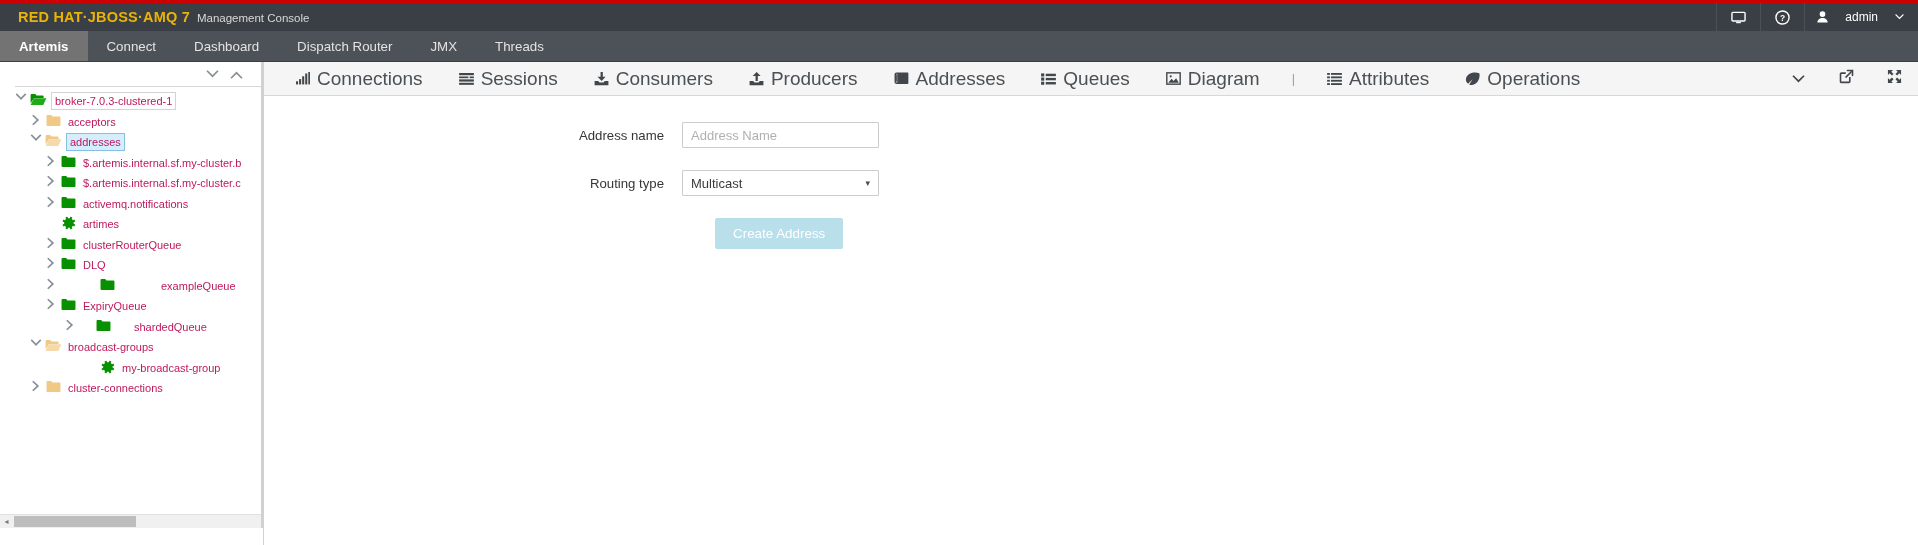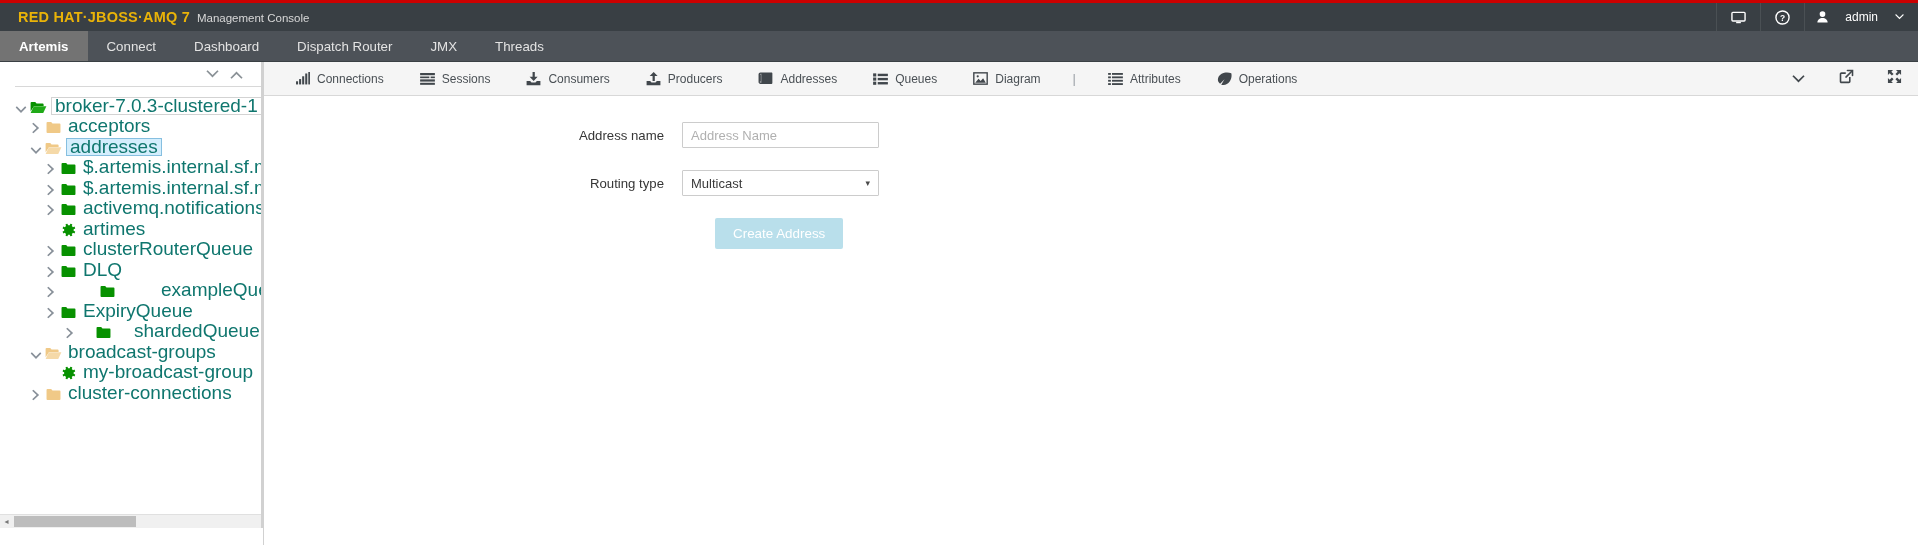--- a/index.html
+++ b/index.html
@@ -121,24 +121,24 @@
   .tt-icon { cursor: pointer; color: #8a9196; display:block; }
 
   .tree {
     flex: 1 1 auto;
     overflow: hidden;
     padding-top: 6px;
     position: relative;
   }
   .tree-row {
     display: flex;
-    align-items: flex-end;
+    align-items: flex-start;
     height: 20.5px;
-    font-size: 19px;
-    color: #0f766e;
+    font-size: 11px;
+    color: #be185d;
     white-space: nowrap;
     cursor: pointer;
     position: relative;
   }
   .caret {
     width: 16px;
     display: flex;
     align-items: center;
     justify-content: center;
     color: #889099;
@@ -219,21 +219,21 @@
     align-items: stretch;
     padding-left: 14px;
     position: relative;
   }
   .tab {
     display: flex;
     align-items: center;
     gap: 7px;
     padding: 0 18px;
     color: #4a5055;
-    font-size: 12px;
+    font-size: 19px;
     cursor: pointer;
     white-space: nowrap;
   }
   .tab .tab-ico { display: flex; align-items: center; color:#41474c; }
   .tab-sep {
     display: flex;
     align-items: center;
     color: #9aa0a6;
     font-size: 13px;
     padding: 0 14px;
@@ -605,21 +605,21 @@
           <span class="tree-ico">
             <span style="display: flex; align-items: center;">
               <svg width="17" height="13" viewBox="0 0 18 14">
                 <path d="M0.5 2.2a1 1 0 0 1 1-1h4l1.4 1.6h6.6a1 1 0 0 1 1 1v1.5H4.3L0.5 11z" fill="#f0c987"></path>
                 <path d="M3.9 5.6h13.6l-3.4 7.3H0.5z" fill="#f5d9a8"></path>
               </svg>
             </span>
           </span>
           <span class="tree-label">broadcast-groups</span>
         </div>
-        <div class="tree-row" style="padding-left: 43px;">
+        <div class="tree-row" style="padding-left: 43px; margin-left: 39px;">
           <span class="caret blank"></span>
           <span class="tree-ico">
             <span style="display: flex; align-items: center;">
               <svg width="14" height="14" viewBox="0 0 16 16" fill="#079100">
                 <path d="M8 5.1A2.9 2.9 0 1 0 8 10.9 2.9 2.9 0 0 0 8 5.1zm0 4.4A1.5 1.5 0 1 1 8 6.5a1.5 1.5 0 0 1 0 3z"></path>
                 <path d="M14.6 9.4l-1.3-.4a5.4 5.4 0 0 0 0-2l1.3-.4a.6.6 0 0 0 .4-.8l-.5-1.3a.6.6 0 0 0-.8-.3l-1.2.6a5.4 5.4 0 0 0-1.4-1.4l.6-1.2a.6.6 0 0 0-.3-.8L10.1.9a.6.6 0 0 0-.8.4l-.4 1.3a5.4 5.4 0 0 0-2 0L6.5 1.3a.6.6 0 0 0-.8-.4l-1.3.5a.6.6 0 0 0-.3.8l.6 1.2A5.4 5.4 0 0 0 3.3 4.8l-1.2-.6a.6.6 0 0 0-.8.3L.8 5.8a.6.6 0 0 0 .4.8l1.3.4a5.4 5.4 0 0 0 0 2l-1.3.4a.6.6 0 0 0-.4.8l.5 1.3a.6.6 0 0 0 .8.3l1.2-.6a5.4 5.4 0 0 0 1.4 1.4l-.6 1.2a.6.6 0 0 0 .3.8l1.3.5a.6.6 0 0 0 .8-.4l.4-1.3a5.4 5.4 0 0 0 2 0l.4 1.3a.6.6 0 0 0 .8.4l1.3-.5a.6.6 0 0 0 .3-.8l-.6-1.2a5.4 5.4 0 0 0 1.4-1.4l1.2.6a.6.6 0 0 0 .8-.3l.5-1.3a.6.6 0 0 0-.4-.8z"></path>
               </svg>
             </span>
           </span>
           <span class="tree-label">my-broadcast-group</span>

